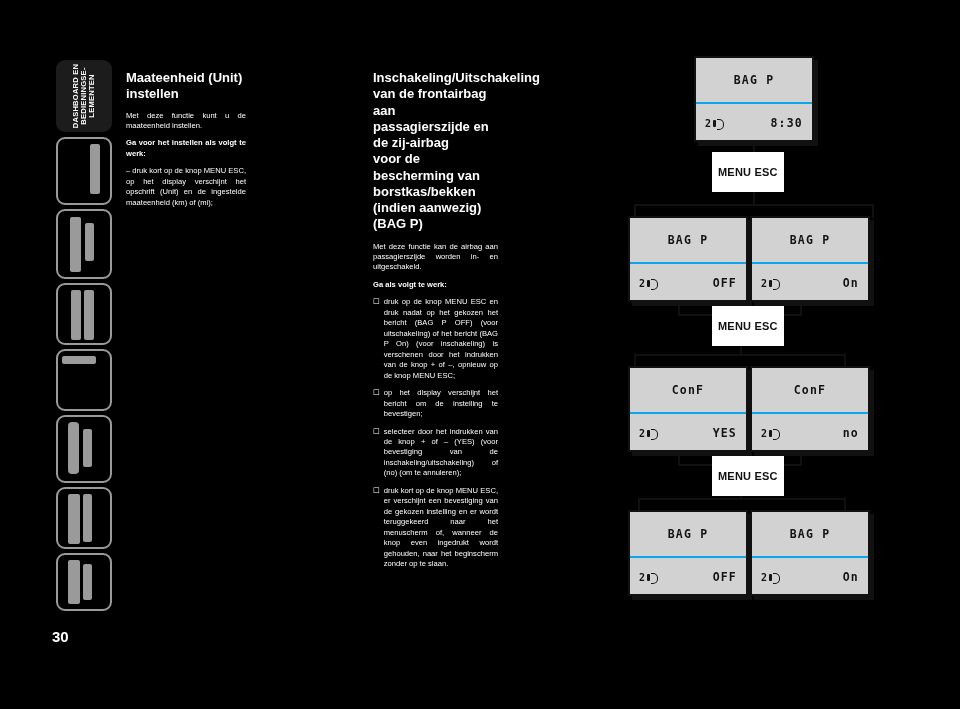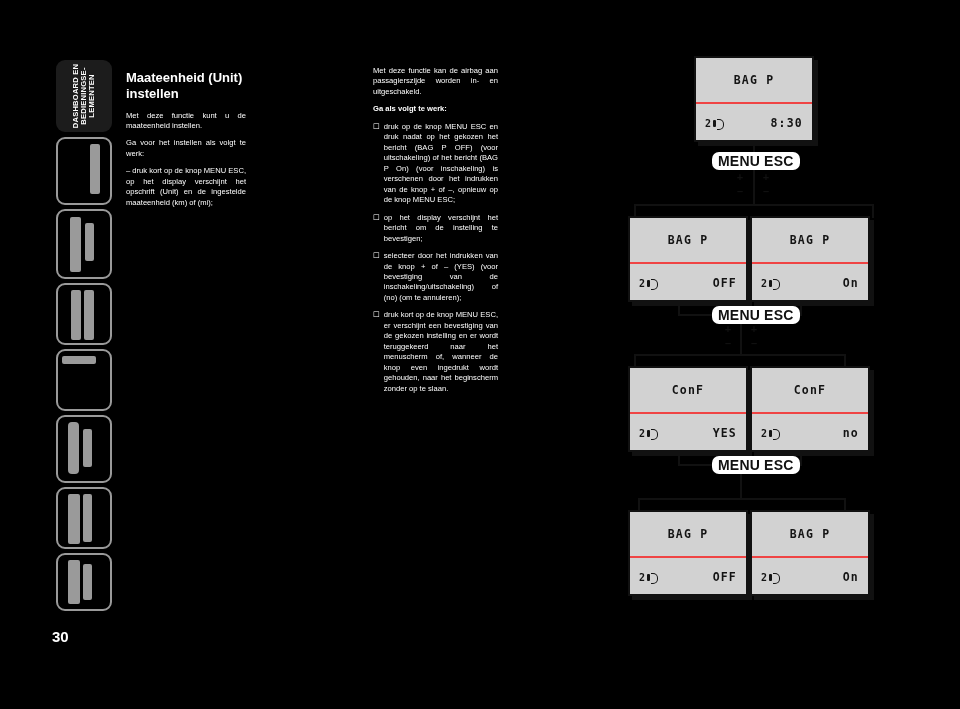--- a/index.html
+++ b/index.html
@@ -35,34 +35,34 @@
 
   
   .pageno{position:absolute;left:52px;top:628px;color:#fff;font-size:15px;font-weight:bold;}
 
   
   .diagram{position:absolute;left:600px;top:48px;width:320px;height:570px;}
   .lcd{position:absolute;width:120px;height:86px;background:#d2d2d2;
        border:2px solid #111;box-sizing:border-box;
        box-shadow:4px 4px 0 0 #111;}
   .lcd .top{height:46px;display:flex;align-items:center;justify-content:center;
-            border-bottom:2px solid #ef4444;box-sizing:border-box;}
+            border-bottom:2px solid #0ea5e9;box-sizing:border-box;}
   .lcd .bot{height:38px;display:flex;align-items:center;justify-content:space-between;
             padding:0 9px;box-sizing:border-box;}
   .seg{font-family:"DejaVu Sans Mono",monospace;font-size:11.5px;font-weight:bold;
        letter-spacing:1.2px;color:#141414;}
   .seg.left{display:flex;align-items:center;gap:1px;font-size:10px;}
   .bulbicon{display:inline-block;width:11px;height:9px;position:relative;}
   .bulbicon:before{content:"";position:absolute;left:0;top:1px;width:3px;height:7px;
        background:#141414;border-radius:1px;}
   .bulbicon:after{content:"";position:absolute;left:4px;top:0px;width:6px;height:9px;
        border:1.6px solid #141414;border-left:none;border-radius:0 5px 5px 0;}
 
-  .menutag{position:absolute;background:#fff;color:#111;font-size:14px;font-weight:bold;
-           padding:1px 6px;white-space:nowrap;letter-spacing:.2px;z-index:5;border-radius:7px;}
+  .menutag{position:absolute;background:#fff;color:#111;font-size:11px;font-weight:bold;
+           padding:14px 6px;white-space:nowrap;letter-spacing:.2px;z-index:5;}
   .ln{position:absolute;background:#111;}
   .vln{width:2px;} .hln{height:2px;}
   .pm{position:absolute;color:#111;font-weight:bold;text-align:center;line-height:1;}
   .pm .plus{font-size:11px;display:block;}
   .pm .minus{font-size:11px;display:block;margin-top:3px;}
 
   .wm{position:absolute;right:14px;bottom:8px;color:#8c8c8c;font-size:27px;
       letter-spacing:-.3px;}
 </style>
 </head>
@@ -107,25 +107,33 @@
     <div class="tabbar" style="height:58px;">
       <div class="blk" style="left:10px;top:5px;width:12px;height:44px;"></div>
       <div class="blk" style="left:25px;top:9px;width:9px;height:36px;"></div>
     </div>
 
   </div>
 
   <div class="col" style="left:126px;top:66px;width:120px;">
     <h3 class="heading">Maateenheid (Unit) instellen</h3>
     <p class="body">Met deze functie kunt u de maateenheid instellen.</p>
-    <p class="body" style="font-weight:normal;">Ga voor het instellen als volgt te werk:</p>
+    <p class="body" style="font-weight:bold;">Ga voor het instellen als volgt te werk:</p>
     <p class="body">– druk kort op de knop MENU ESC, op het display verschijnt het opschrift (Unit) en de ingestelde maateenheid (km) of (mi);</p>
   </div>
 
   <div class="col" style="left:373px;top:66px;width:125px;">
+    <h3 class="heading" style="margin-bottom:9px;">
+      <span>Inschakeling/Uitschakeling</span><br>
+      <span>van de frontairbag aan</span><br>
+      <span>passagierszijde en de zij-airbag</span><br>
+      <span>voor de bescherming van</span><br>
+      <span>borstkas/bekken</span><br>
+      <span>(indien aanwezig) (BAG P)</span>
+    </h3>
     <p class="body">Met deze functie kan de airbag aan passagierszijde worden in- en uitgeschakeld.</p>
     <p class="body" style="font-weight:bold;">Ga als volgt te werk:</p>
 
     <div class="li">
       <span class="bullet">☐</span>
       <span class="txt">druk op de knop MENU ESC en druk nadat op het gekozen het bericht (BAG P OFF) (voor uitschakeling) of het bericht (BAG P On) (voor inschakeling) is verschenen door het indrukken van de knop + of –, opnieuw op de knop MENU ESC;</span>
     </div>
     <div class="li">
       <span class="bullet">☐</span>
       <span class="txt">op het display verschijnt het bericht om de instelling te bevestigen;</span>

